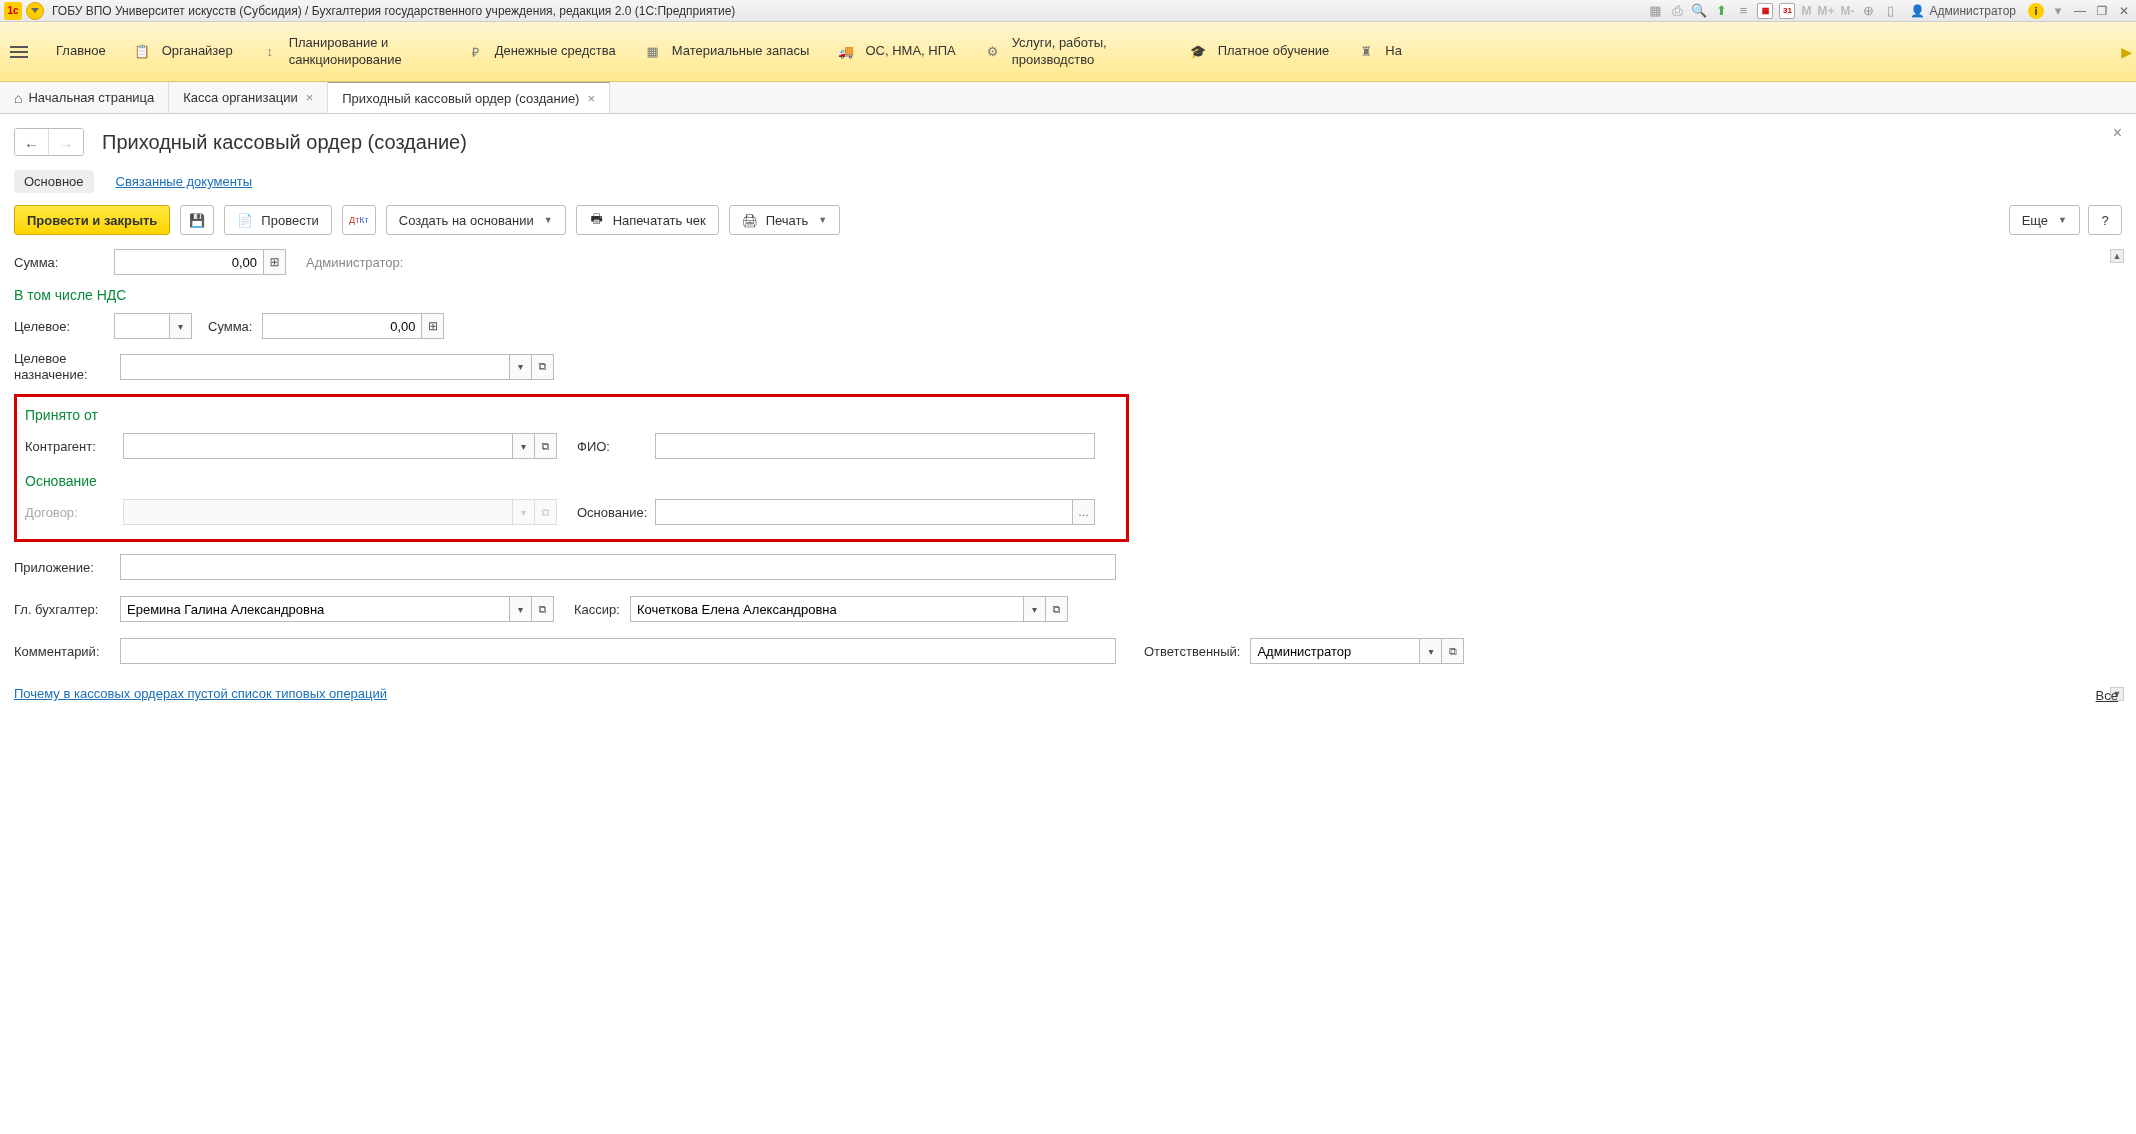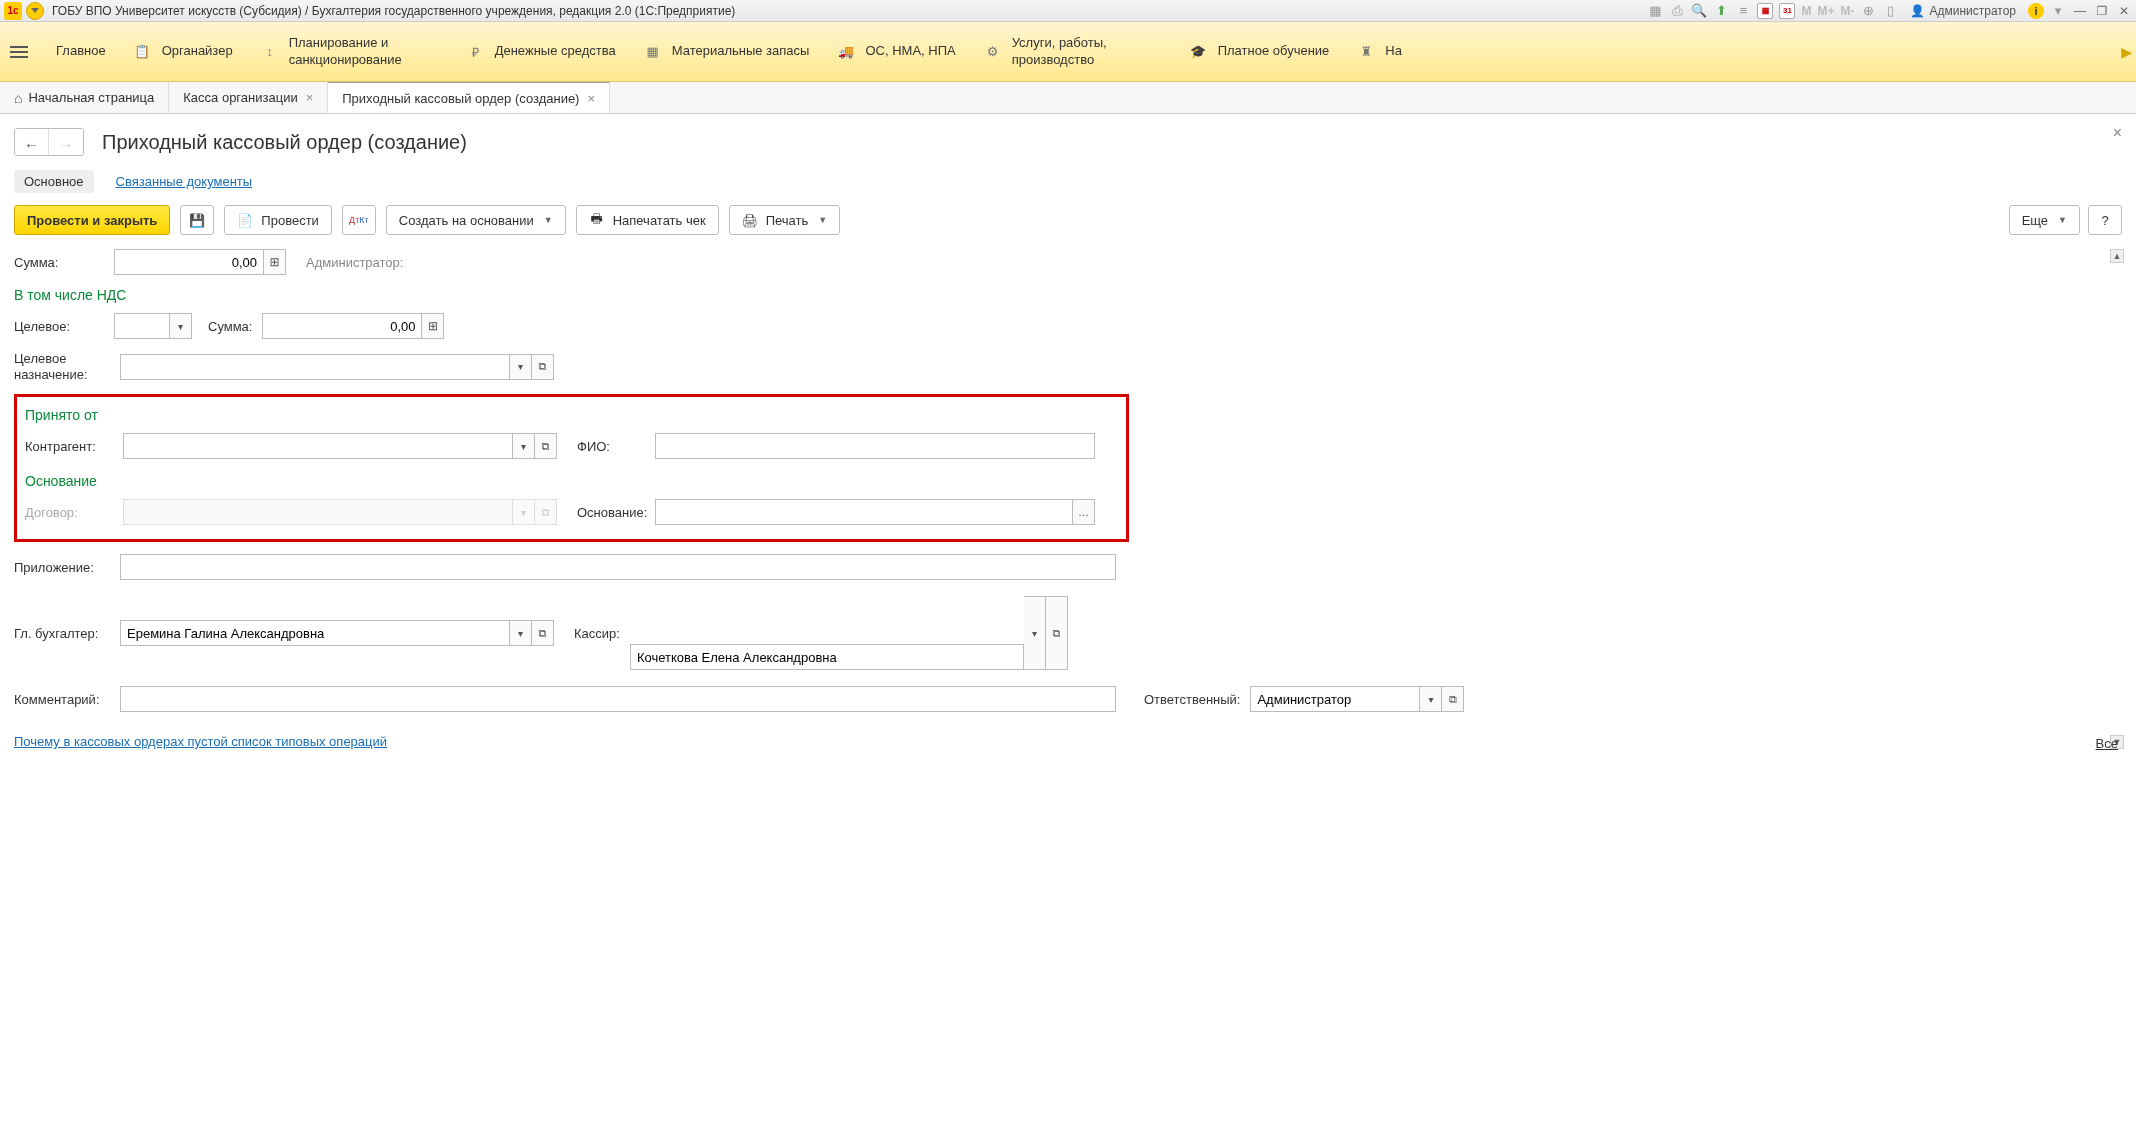--- a/index.html
+++ b/index.html
@@ -320,21 +320,21 @@
 
     <div class="form-row" style="margin-top:16px">
       <div class="label wide">Гл. бухгалтер:</div>
       <div class="input-wrap">
         <input class="input" style="width: 390px;" value="Еремина Галина Александровна">
         <div class="addon dd"></div>
         <div class="addon open"></div>
       </div>
       <div style="margin-left:10px">Кассир:</div>
       <div class="input-wrap">
-        <input class="input" style="width: 394px; margin-top: 48px;" value="Кочеткова Елена Александровна">
+        <input class="input" style="width: 394px;" value="Кочеткова Елена Александровна">
         <div class="addon dd"></div>
         <div class="addon open"></div>
       </div>
     </div>
 
     <div class="form-row" style="margin-top:16px">
       <div class="label wide">Комментарий:</div>
       <input class="input" style="width: 996px;" value="">
       <div style="margin-left:18px">Ответственный:</div>
       <div class="input-wrap">

